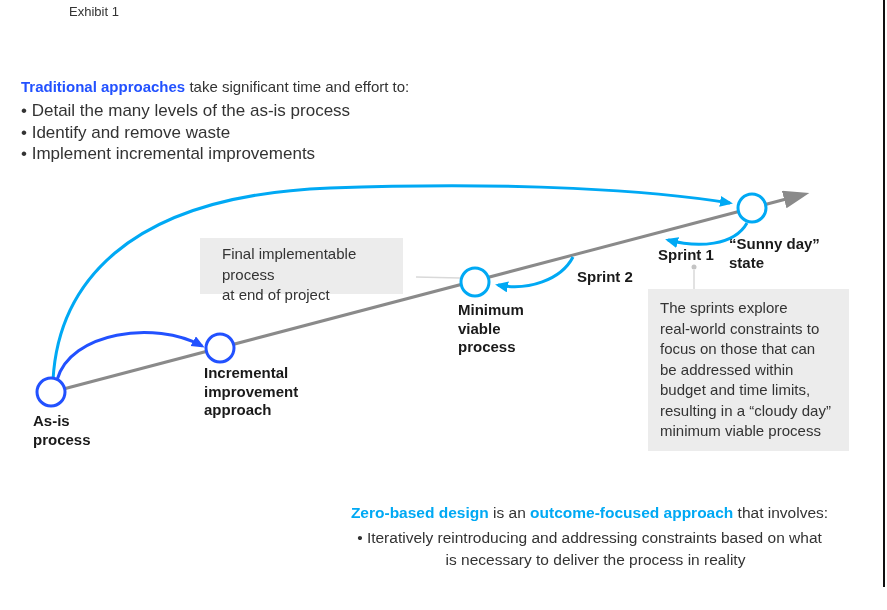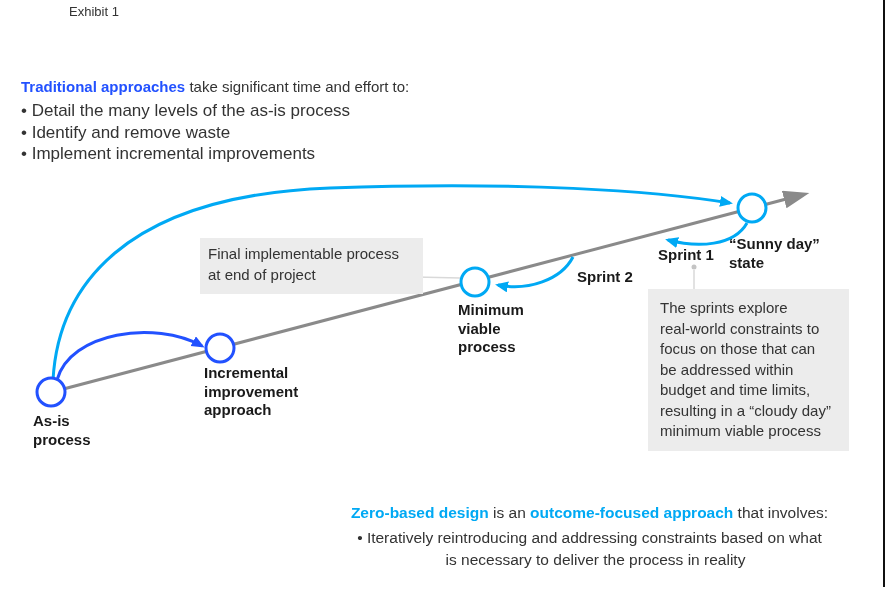--- a/index.html
+++ b/index.html
@@ -56,22 +56,22 @@
 
   .callout {
     background: #ececec;
     font-size: 15px;
     line-height: 20.5px;
     color: #333333;
     white-space: pre-line;
   }
   .callout-final {
     left: 200px; top: 238px;
-    width: 223px; height: 56px;
-    padding: 6px 8px;
+    width: 203px; height: 56px;
+    padding: 6px 22px;
   }
   .callout-sprints {
     left: 648px; top: 289px;
     width: 201px;
     padding: 9px 12px;
   }
 
   .node-label {
     font-weight: bold;
     font-size: 15px;

